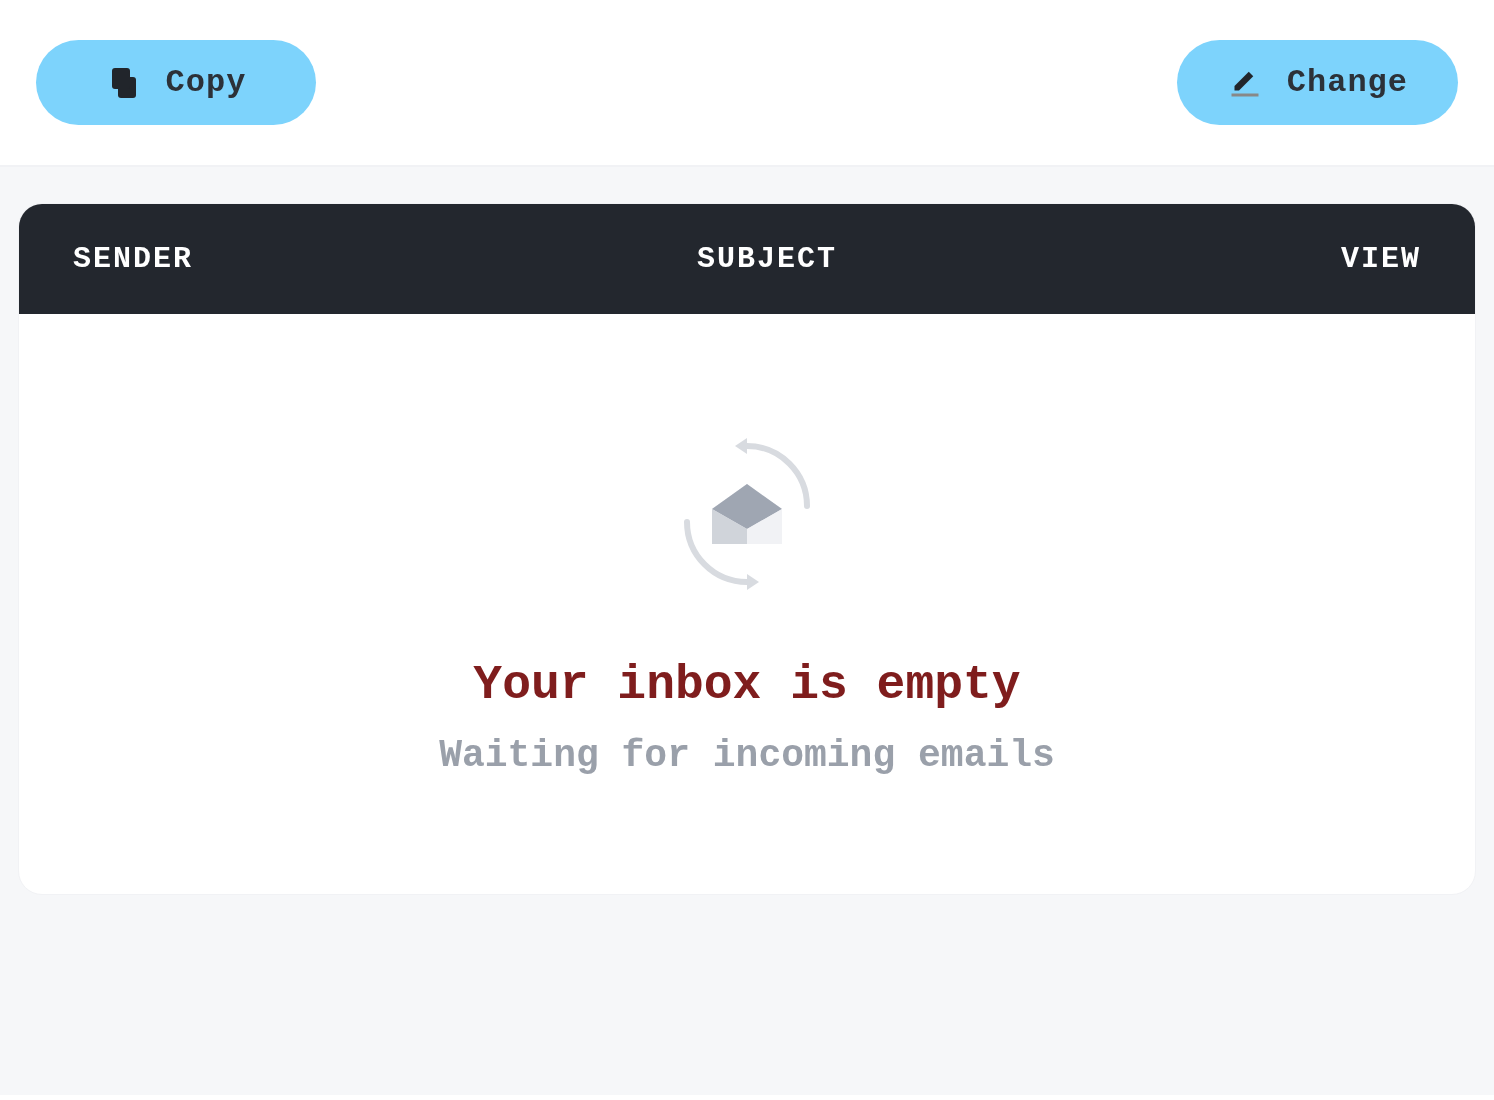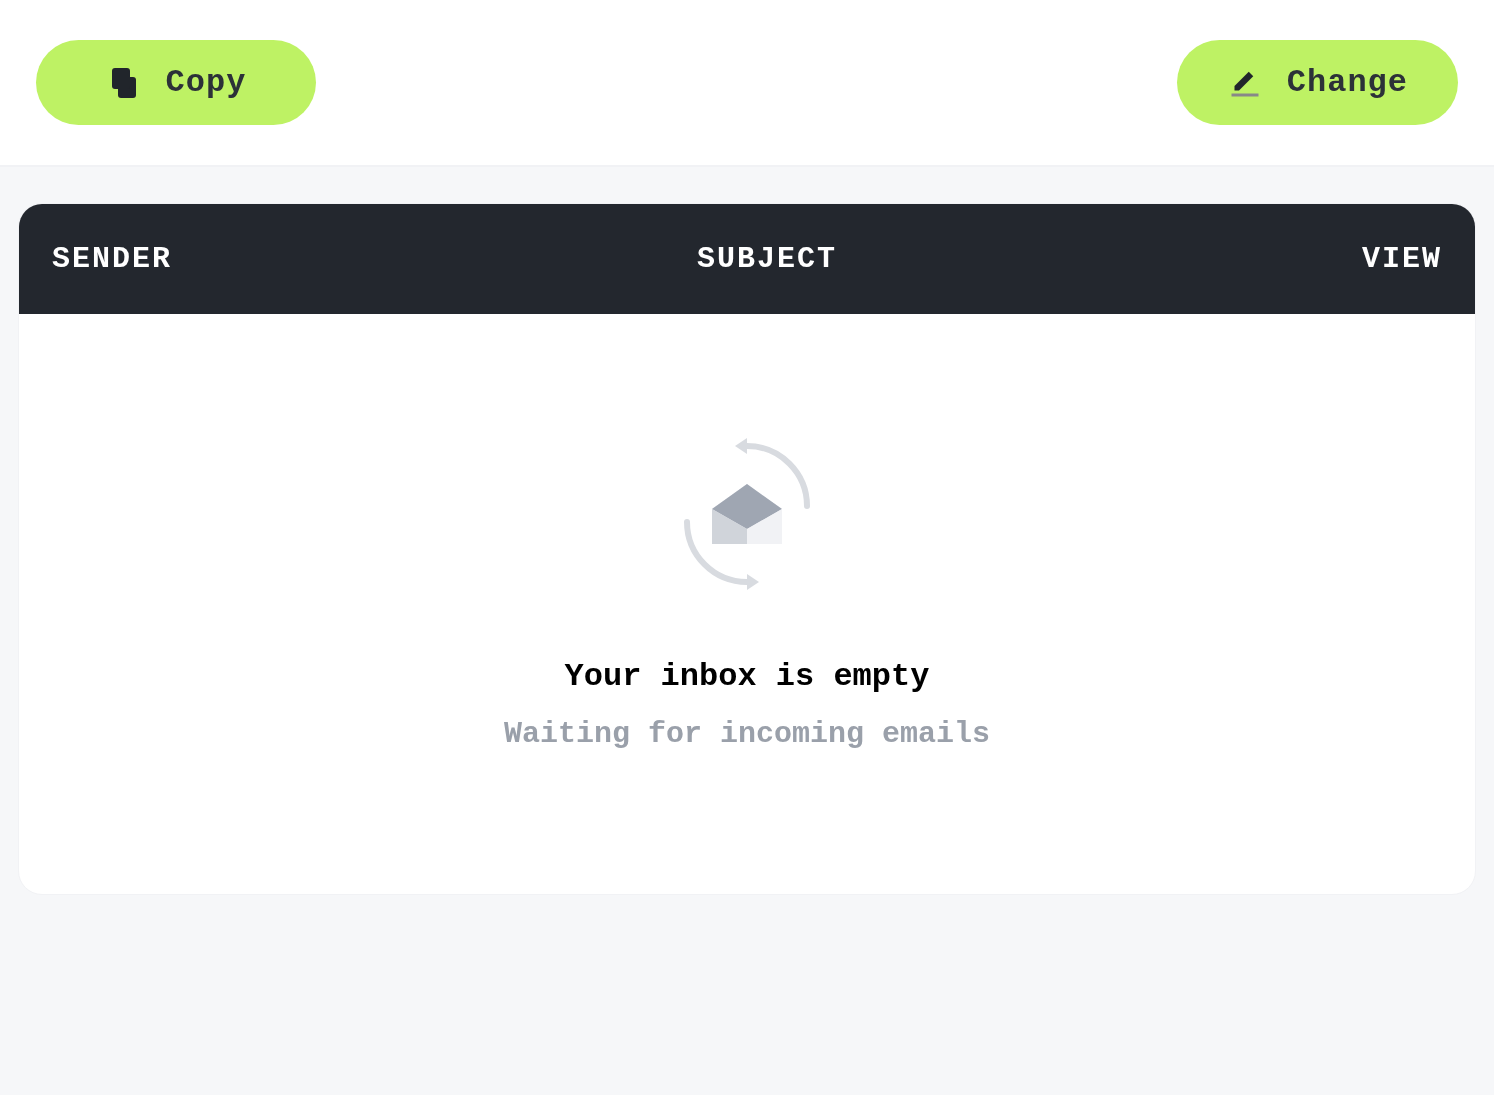--- a/index.html
+++ b/index.html
@@ -15,21 +15,21 @@
       justify-content: space-between;
       padding: 40px 36px 40px 36px;
       background: #ffffff;
       border-bottom: 2px solid #f1f2f5;
     }
     .toolbar-button {
       display: flex;
       align-items: center;
       justify-content: center;
       gap: 24px;
-      background: #bef264;
+      background: #7dd3fc;
       border: none;
       border-radius: 999px;
       padding: 24px 50px;
       min-width: 280px;
       cursor: pointer;
       font-family: inherit;
     }
     .toolbar-button .icon {
       width: 36px;
       height: 36px;
@@ -57,21 +57,21 @@
       background: #ffffff;
       border-radius: 24px;
       overflow: hidden;
       height: 692px;
       border: 1px solid #f1f2f5;
     }
     .table-header {
       background: #23272e;
       display: flex;
       align-items: center;
-      padding: 38px 33px;
+      padding: 38px 54px;
     }
     .th {
       color: #ffffff;
       font-weight: 900;
       font-size: 30px;
       letter-spacing: 2px;
     }
     .th-sender { flex: 0 0 auto; }
     .th-subject { flex: 1; text-align: center; }
     .th-view { flex: 0 0 auto; text-align: left; }
@@ -82,27 +82,27 @@
       justify-content: center;
       padding-top: 120px;
       gap: 28px;
     }
     .empty-illustration {
       width: 160px;
       height: 160px;
       position: relative;
     }
     .empty-title {
-      font-size: 32px;
-      color: #000000;
+      font-size: 48px;
+      color: #7f1d1d;
       font-weight: bold;
       margin-top: 36px;
     }
     .empty-subtitle {
-      font-size: 30px;
+      font-size: 38px;
       color: #9aa0aa;
       font-weight: bold;
       margin-top: -6px;
     }
   </style>
 </head>
 <body>
 
 <div class="toolbar">
   <button class="toolbar-button">

